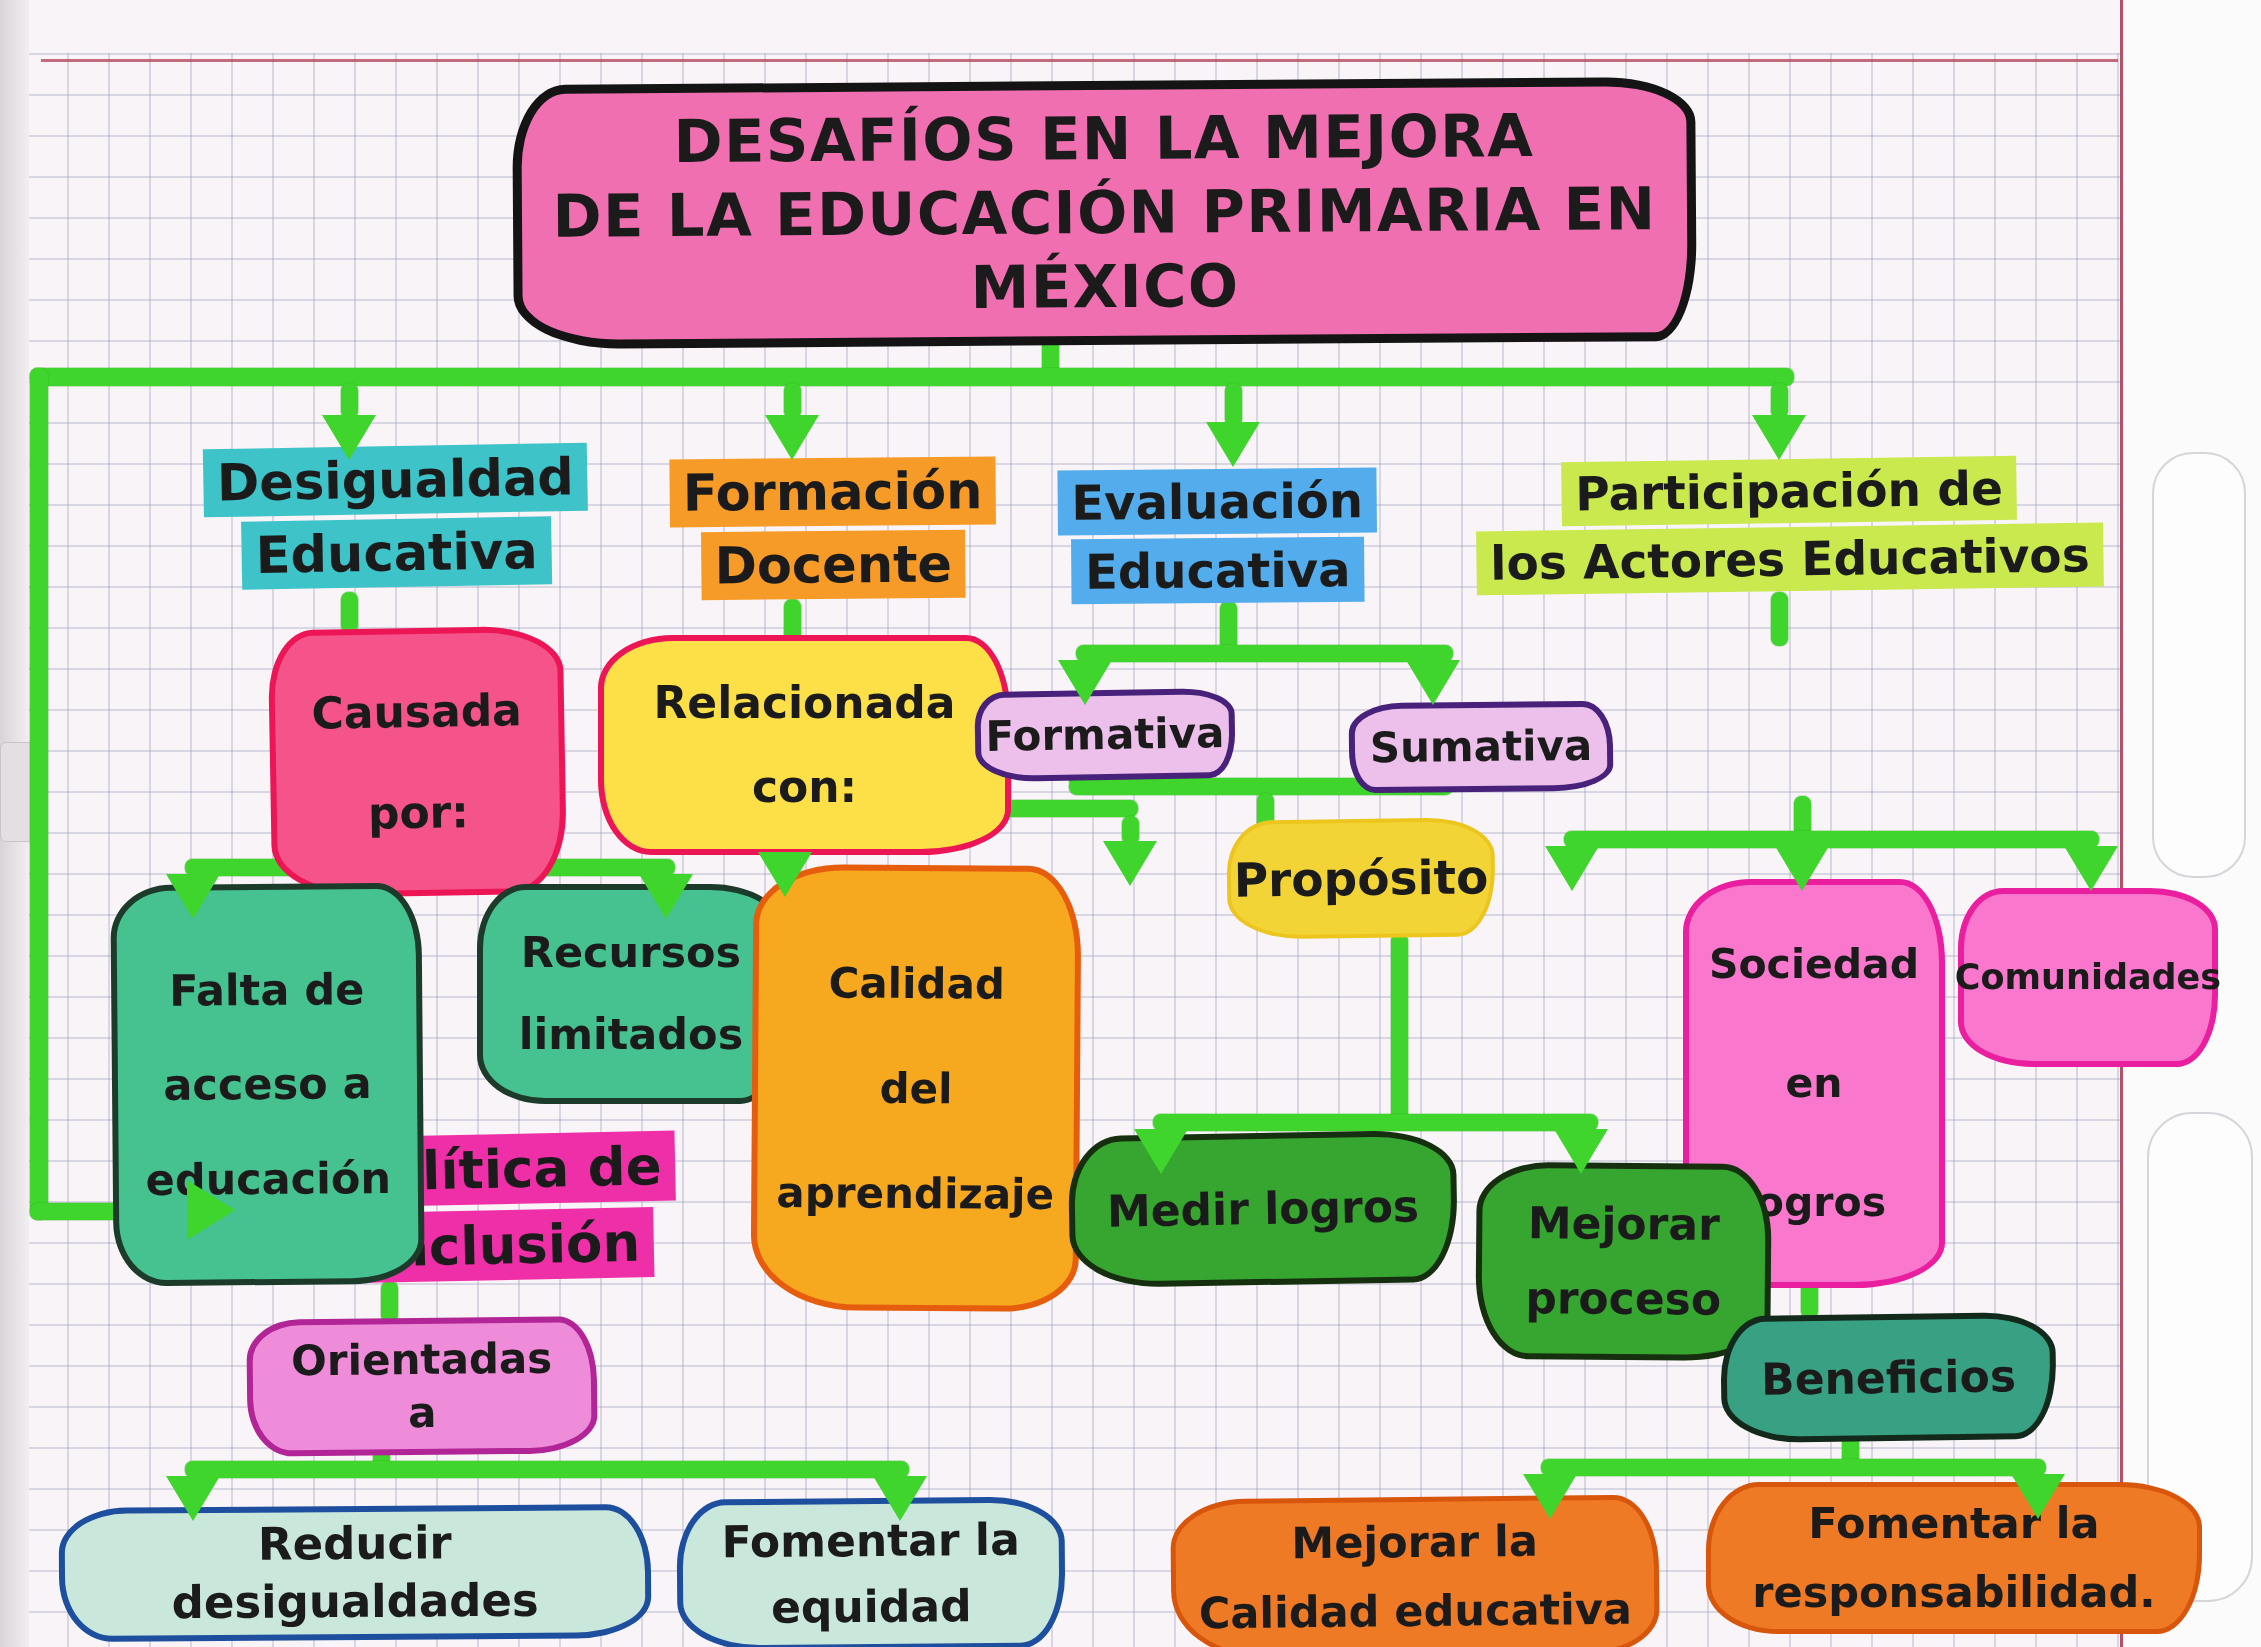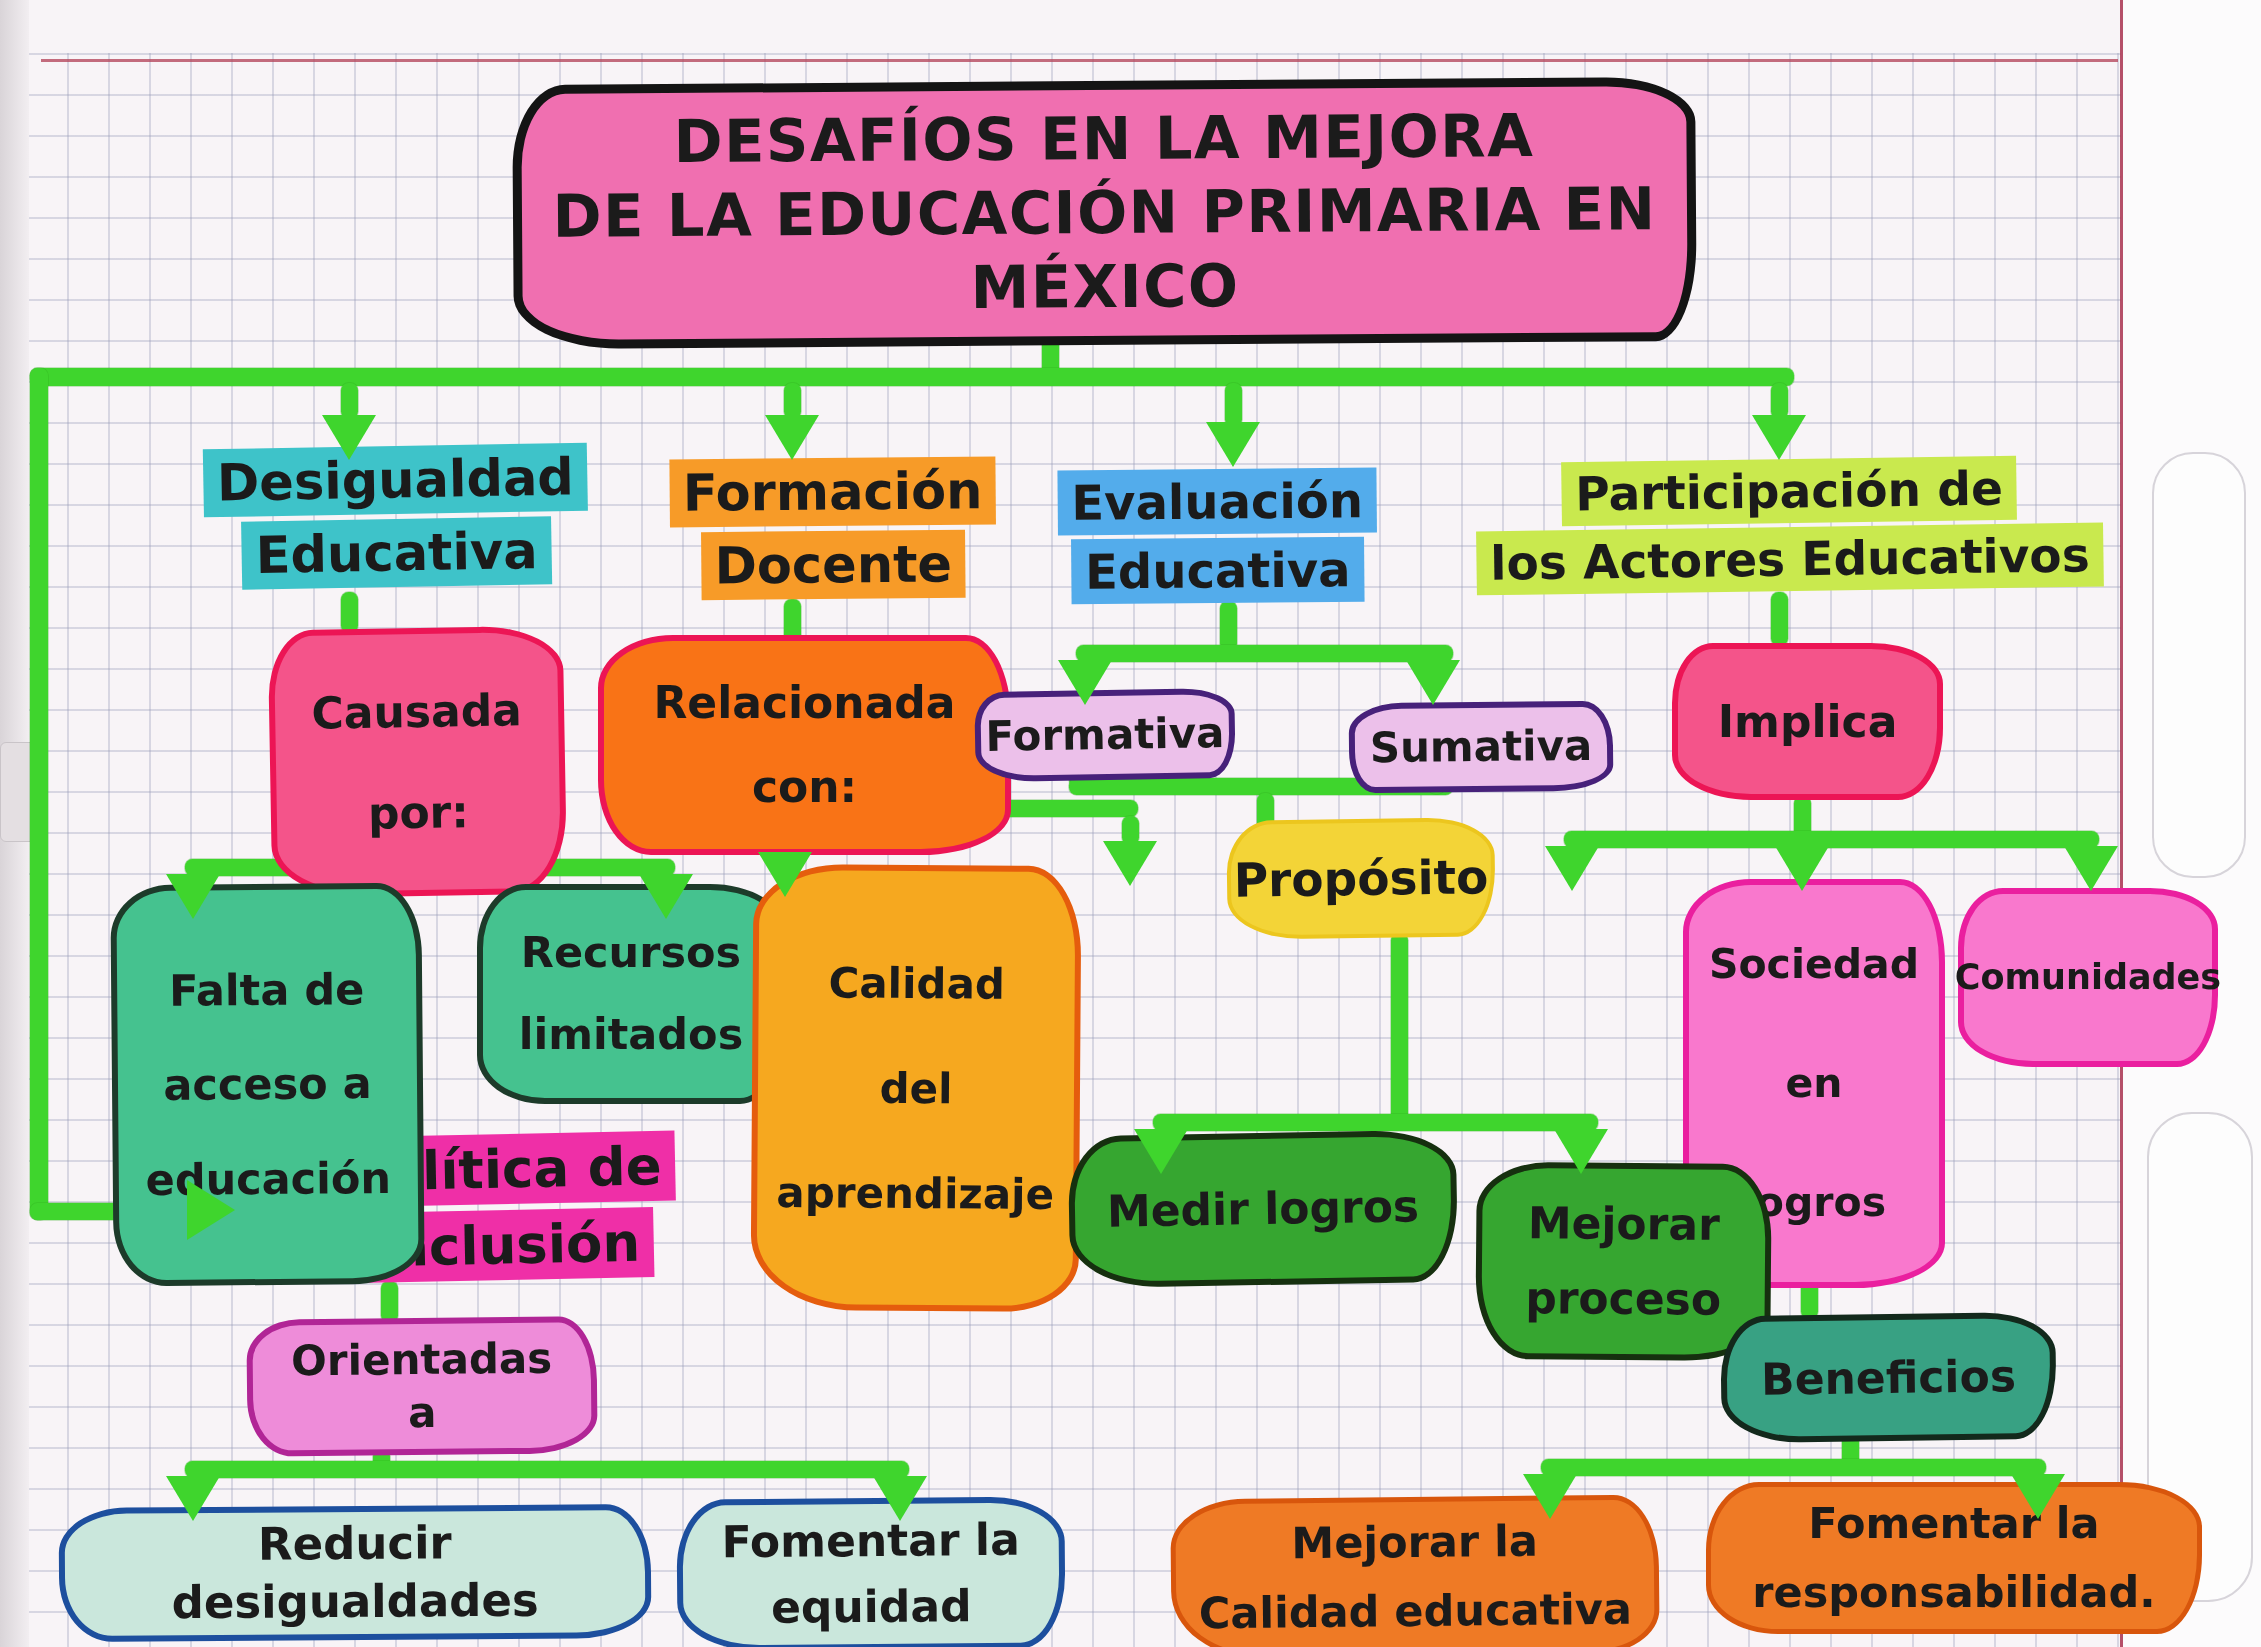--- a/index.html
+++ b/index.html
@@ -53,21 +53,21 @@
   #h-formacion .hl{background:#f79b28;}
   #h-evaluacion{left:1033px;top:467px;width:369px;font-size:48px;transform:rotate(-.5deg);}
   #h-evaluacion .hl{background:#53aceb;}
   #h-participacion{left:1458px;top:457px;width:663px;font-size:47px;transform:rotate(-.8deg);}
   #h-participacion .hl{background:#c9e94e;}
   #h-politica{left:241px;top:1131px;width:528px;font-size:53px;transform:rotate(-1.2deg);}
   #h-politica .hl{background:#ef2fa7;}
 
   #n-causada{left:270px;top:628px;width:295px;height:268px;background:#f4548a;border:6.8px solid #ec1555;
     border-radius:45px 83px 53px 90px / 68px 45px 83px 53px;font-size:44px;line-height:2.3;transform:rotate(-1deg);}
-  #n-relacionada{left:598px;top:635px;width:413px;height:220px;background:#f97316;border:6.8px solid #ec1555;
+  #n-relacionada{left:598px;top:635px;width:413px;height:220px;background:#fde047;border:6.8px solid #ec1555;
     border-radius:75px 45px 90px 53px / 53px 83px 45px 75px;font-size:44px;line-height:1.9;}
   #n-formativa{left:975px;top:690px;width:260px;height:90px;background:#ecc0ea;border:6px solid #47217a;
     border-radius:30px 53px 26px 60px / 34px 26px 45px 30px;font-size:42px;transform:rotate(-1deg);}
   #n-sumativa{left:1349px;top:702px;width:264px;height:90px;background:#ecc0ea;border:6px solid #47217a;
     border-radius:53px 30px 60px 26px / 30px 45px 26px 41px;font-size:42px;transform:rotate(-.6deg);}
   #n-implica{left:1672px;top:643px;width:271px;height:157px;background:#f4548a;border:6.8px solid #ec1555;
     border-radius:41px 72px 45px 79px / 60px 41px 72px 45px;font-size:44px;}
   #n-falta{left:112px;top:884px;width:311px;height:401px;background:#45c28f;border:6px solid #1d3b2a;
     border-radius:60px 45px 72px 53px / 53px 72px 45px 64px;font-size:43px;line-height:2.2;transform:rotate(-.5deg);}
   #n-recursos{left:477px;top:884px;width:308px;height:220px;background:#45c28f;border:6px solid #1d3b2a;
@@ -194,21 +194,20 @@
 los Actores Educativos</span></div>
   <div class="head" id="h-politica"><span class="hl">Política de
 Inclusión</span></div>
 
   <div class="blob" id="n-causada">Causada
 por:</div>
   <div class="blob" id="n-relacionada">Relacionada
 con:</div>
   <div class="blob" id="n-formativa">Formativa</div>
   <div class="blob" id="n-sumativa">Sumativa</div>
-  <div class="blob" id="n-implica">Implica</div>
   <div class="blob" id="n-falta">Falta de
 acceso a
 educación</div>
   <div class="blob" id="n-recursos">Recursos
 limitados</div>
   <div class="blob" id="n-calidad">Calidad
 del
 aprendizaje</div>
   <div class="blob" id="n-proposito">Propósito</div>
   <div class="blob" id="n-sociedad">Sociedad

